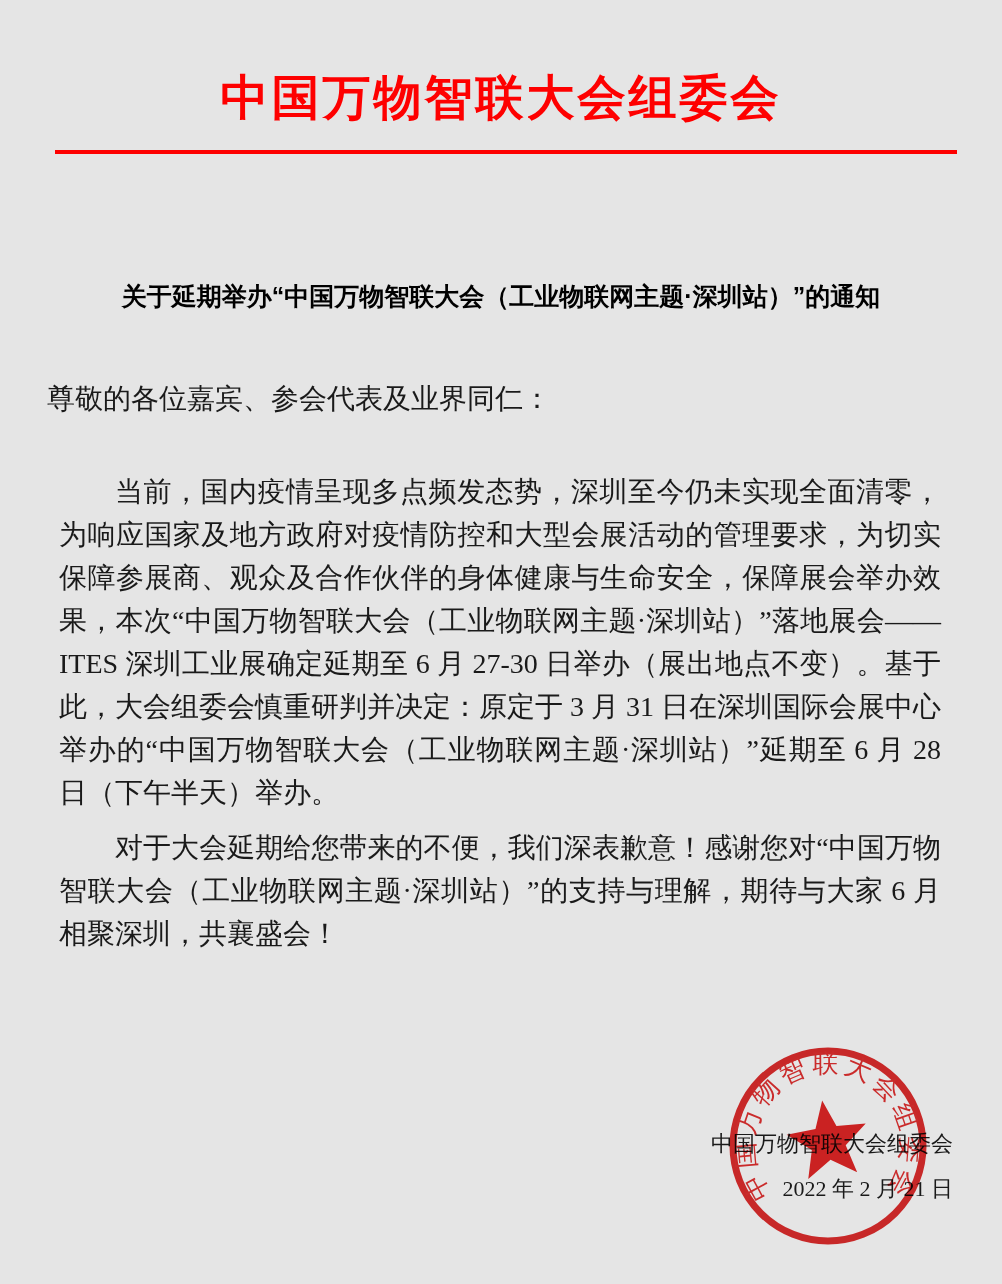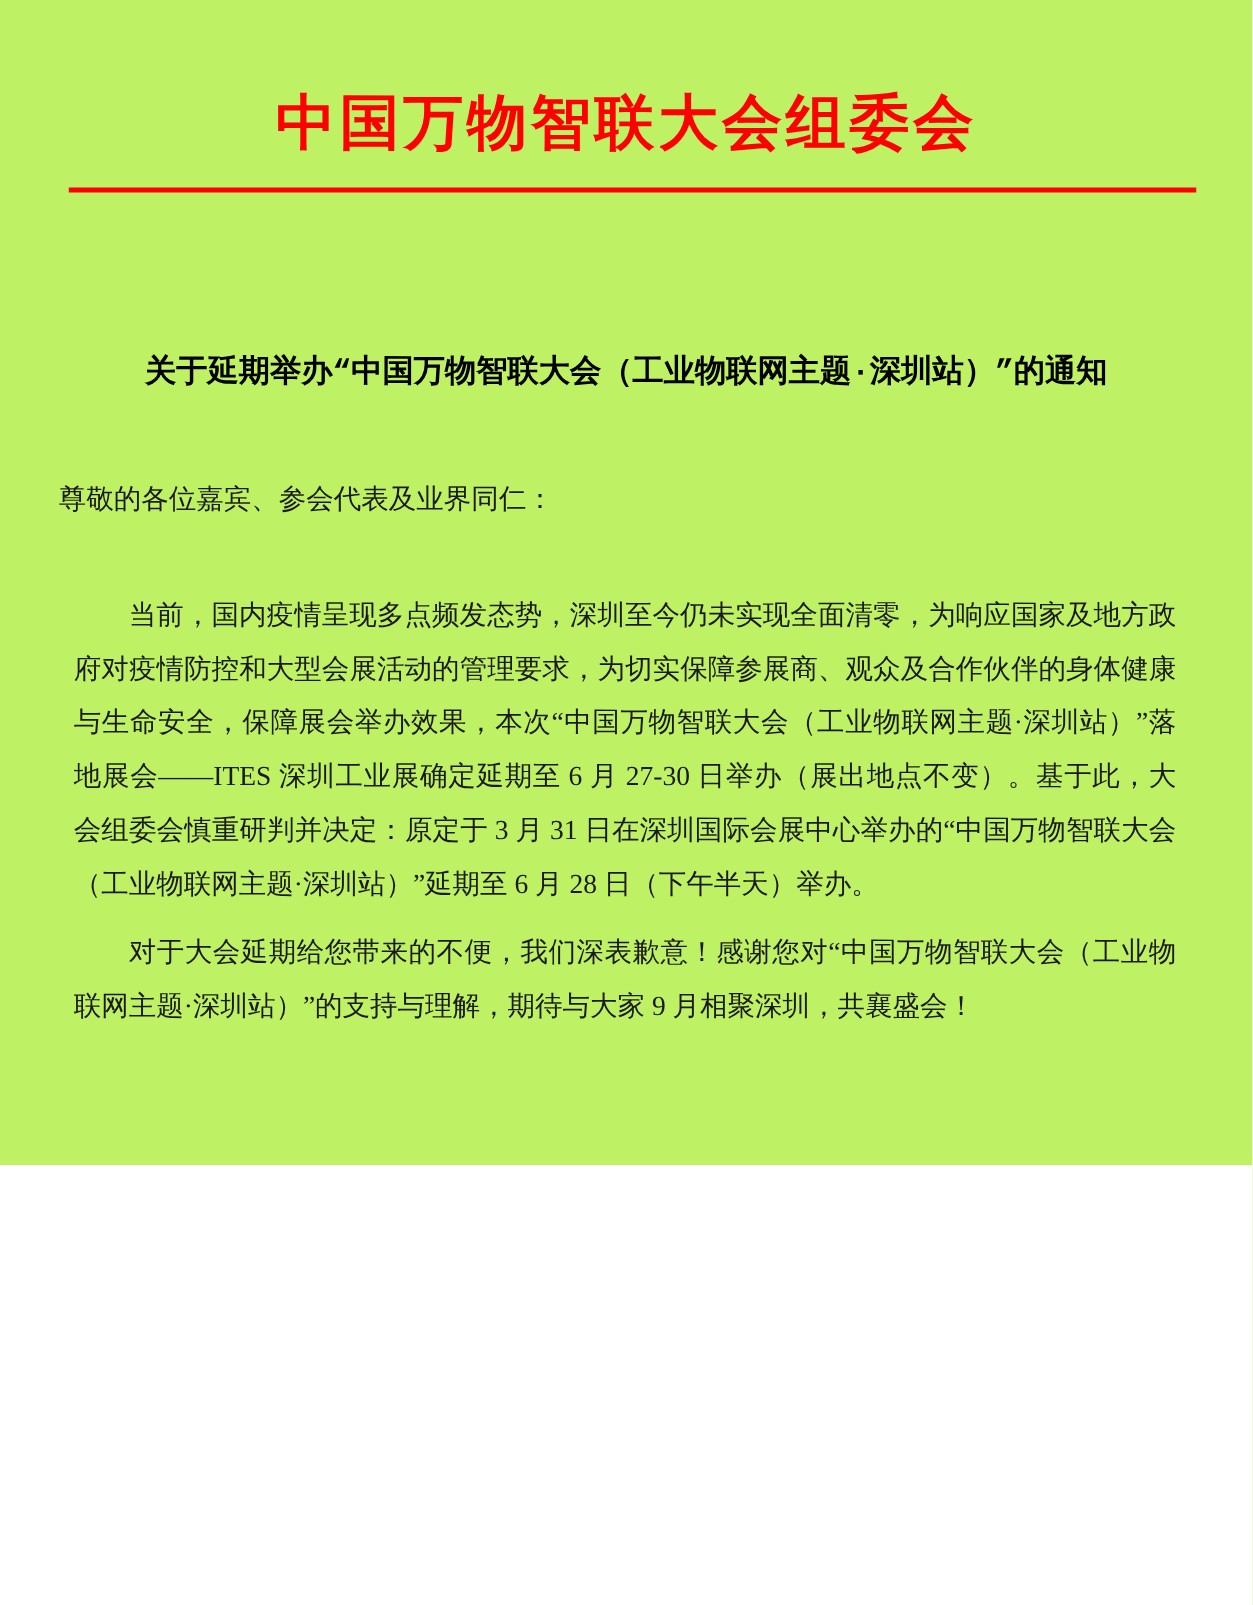--- a/index.html
+++ b/index.html
@@ -1,20 +1,20 @@
 <!DOCTYPE html>
 <html><head>
 <meta charset="utf-8">
 <style>
   html, body { margin: 0; padding: 0; background: #ffffff; }
   .page {
     position: relative;
     width: 1002px;
-    height: 932px;
-    background: #bef264;
+    height: 1284px;
+    background: #e5e5e5;
     overflow: hidden;
     font-family: "Liberation Serif", "DejaVu Serif", serif;
     color: #1a1a1a;
   }
   .org-header {
     position: absolute;
     top: 66px; left: 0; width: 100%;
     text-align: center;
     font-family: "Liberation Serif", "DejaVu Serif", serif;
     font-weight: 700;
@@ -26,31 +26,31 @@
   .header-rule {
     position: absolute;
     top: 150px; left: 55px;
     width: 902px; height: 4px;
     background: #fe0000;
   }
   .notice-title {
     position: absolute;
     top: 280px; left: 0; width: 100%;
     text-align: center;
-    font-family: Liberation Mono, monospace;
+    font-family: Liberation Sans, sans-serif;
     font-weight: 700;
     font-size: 25px;
     color: #000000;
     white-space: nowrap;
   }
   .content {
     position: absolute;
     top: 377px; left: 47px;
     width: 906px;
-    font-size: 22px;
+    font-size: 28px;
     line-height: 43px;
     text-align: justify;
     color: #1a1a1a;
   }
   .salutation { margin: 0 0 50px 0; }
   .content p { margin: 12px; text-indent: 2em; }
   .signature-block {
     position: absolute;
     top: 1121px; right: 49px;
     text-align: right;
@@ -84,21 +84,21 @@
 
   <div class="org-header">中国万物智联大会组委会</div>
 
   <div class="header-rule"></div>
 
   <div class="notice-title">关于延期举办“中国万物智联大会（工业物联网主题·深圳站）”的通知</div>
 
   <div class="content">
     <div class="salutation">尊敬的各位嘉宾、参会代表及业界同仁：</div>
     <p>当前，国内疫情呈现多点频发态势，深圳至今仍未实现全面清零，为响应国家及地方政府对疫情防控和大型会展活动的管理要求，为切实保障参展商、观众及合作伙伴的身体健康与生命安全，保障展会举办效果，本次“中国万物智联大会（工业物联网主题·深圳站）”落地展会——ITES 深圳工业展确定延期至 6 月 27-30 日举办（展出地点不变）。基于此，大会组委会慎重研判并决定：原定于 3 月 31 日在深圳国际会展中心举办的“中国万物智联大会（工业物联网主题·深圳站）”延期至 6 月 28 日（下午半天）举办。</p>
-    <p>对于大会延期给您带来的不便，我们深表歉意！感谢您对“中国万物智联大会（工业物联网主题·深圳站）”的支持与理解，期待与大家 9 月相聚深圳，共襄盛会！</p>
+    <p>对于大会延期给您带来的不便，我们深表歉意！感谢您对“中国万物智联大会（工业物联网主题·深圳站）”的支持与理解，期待与大家 6 月相聚深圳，共襄盛会！</p>
   </div>
 
   <div class="signature-block">
     <div>中国万物智联大会组委会</div>
     <div>2022 年 2 月 21 日</div>
   </div>
 
   <div class="seal">
     <svg viewBox="0 0 212 212" xmlns="http://www.w3.org/2000/svg">
       <circle cx="106" cy="106" r="95" fill="none" stroke="#dd2020" stroke-width="7"></circle>

